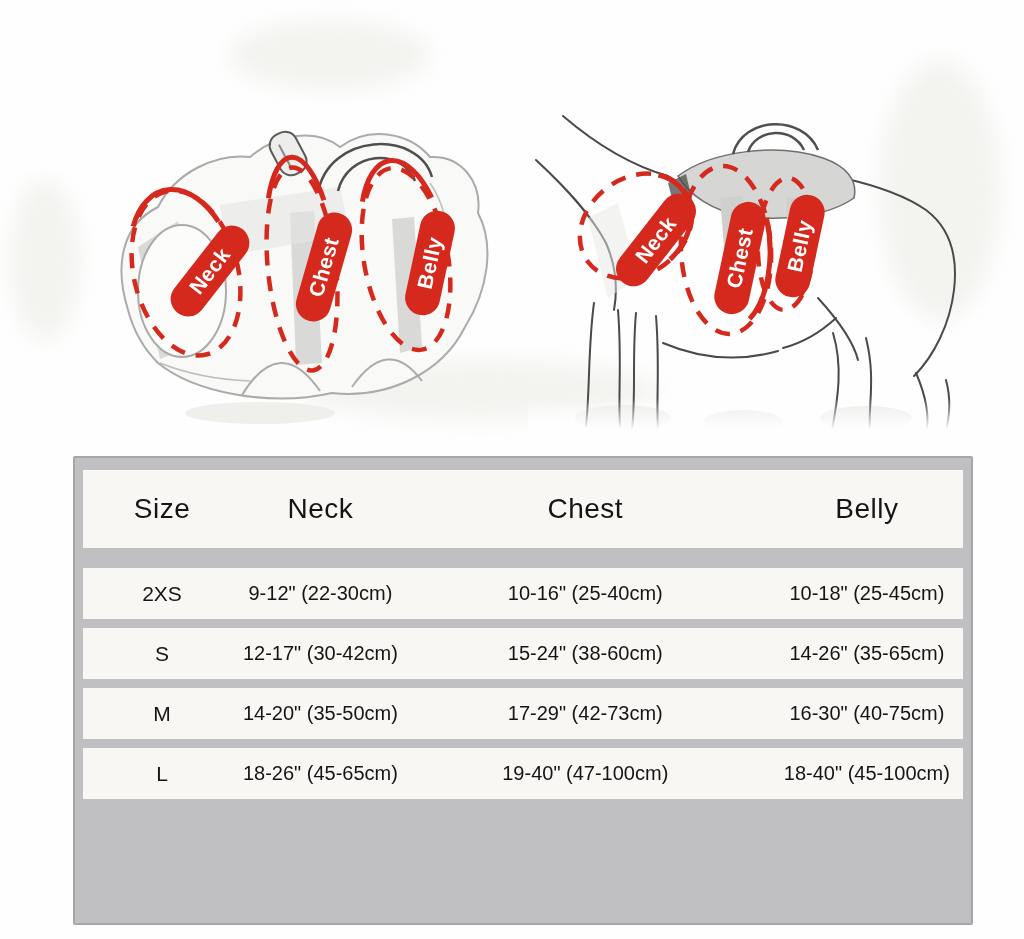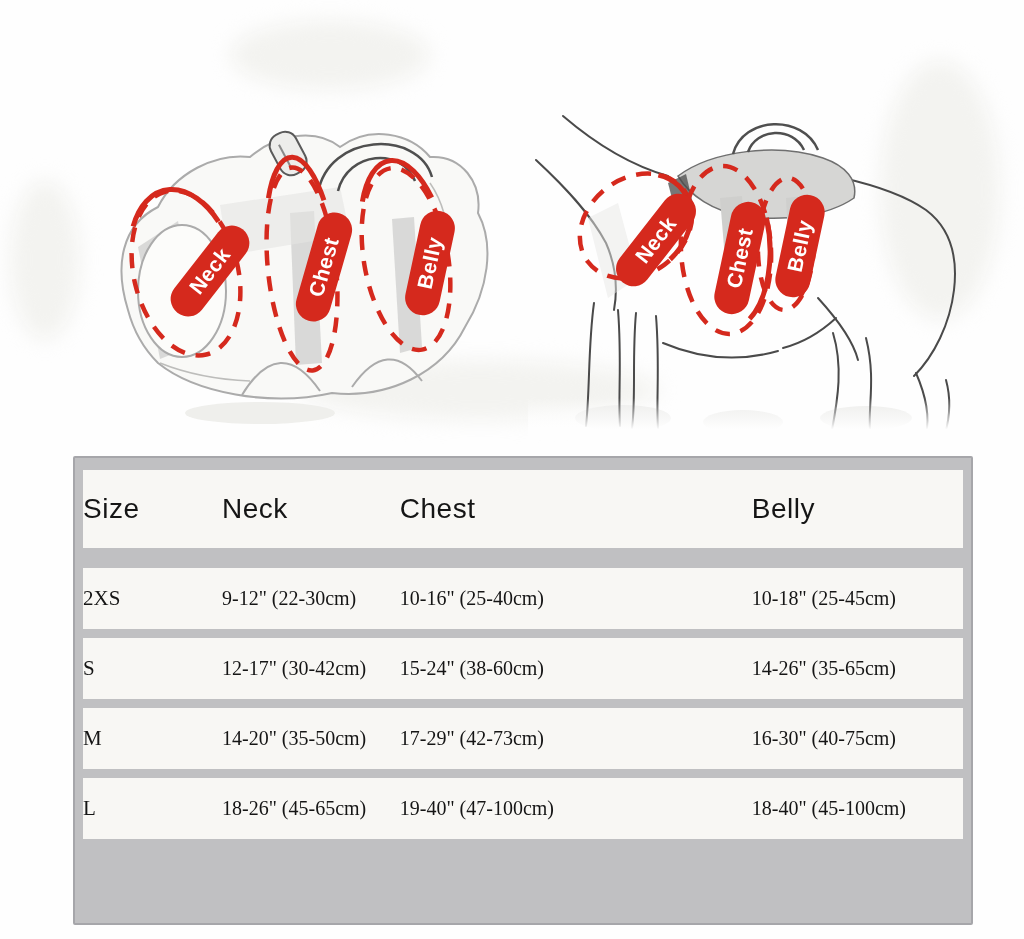--- a/index.html
+++ b/index.html
@@ -22,23 +22,23 @@
 
   svg text.badge-label { fill: #ffffff; font-family: "Liberation Sans", sans-serif;
     font-weight: bold; font-size: 21px; letter-spacing: 0.5px; text-anchor: middle; }
 
   
   .table-frame { position: absolute; left: 73px; top: 456px; width: 900px; height: 469px;
     background: #c0c0c2; border: 2px solid #a6a6aa; border-radius: 2px;
     padding: 12px 8px 15px 8px; }
   .t-row { display: grid; grid-template-columns: 15.8% 20.2% 40% 24%;
     align-items: center; background: #f8f7f4; }
-  .t-row > div { text-align: left; color: #151515; white-space: nowrap; }
+  .t-row > div { text-align: center; color: #151515; white-space: nowrap; margin-left: 19px; }
   .t-head { height: 78px; margin-bottom: 20px; font-size: 28px; letter-spacing: 0.5px; }
-  .t-data { height: 61px; margin-bottom: 9px; font-size: 20px; font-family: Liberation Serif, serif; }
+  .t-data { height: 51px; margin-bottom: 9px; font-size: 20px; }
   .t-data:last-child { margin-bottom: 0; }
   .t-data .c-size { font-size: 21px; }
 </style>
 </head>
 <body>
 
 <div class="sheet">
 
   <div class="smudge sm1"></div>
   <div class="smudge sm2"></div>

